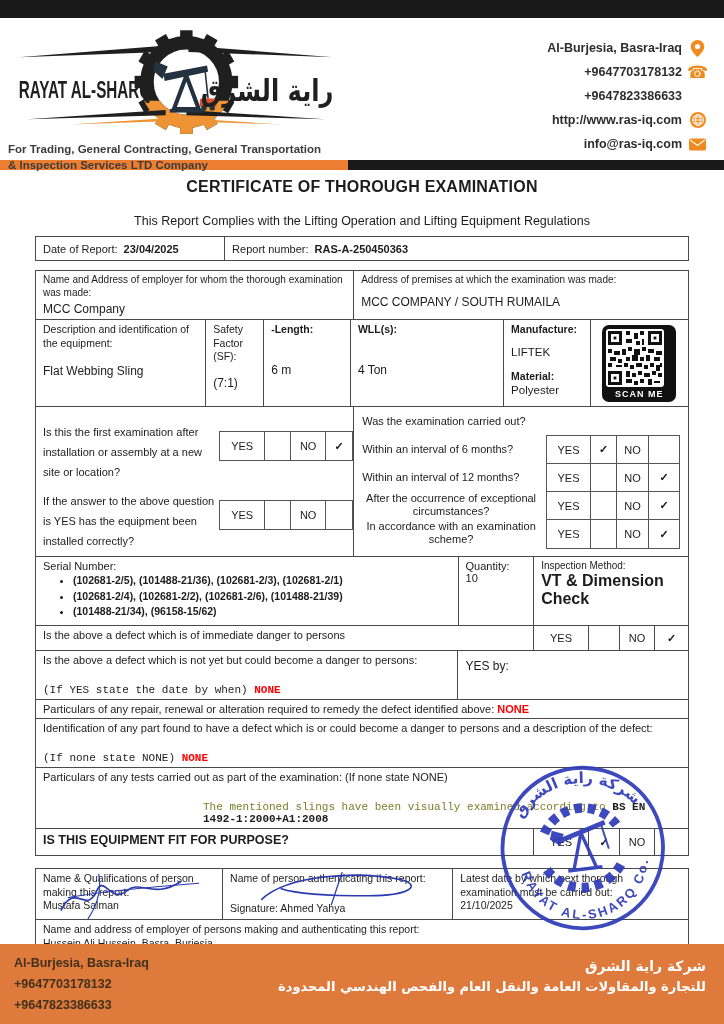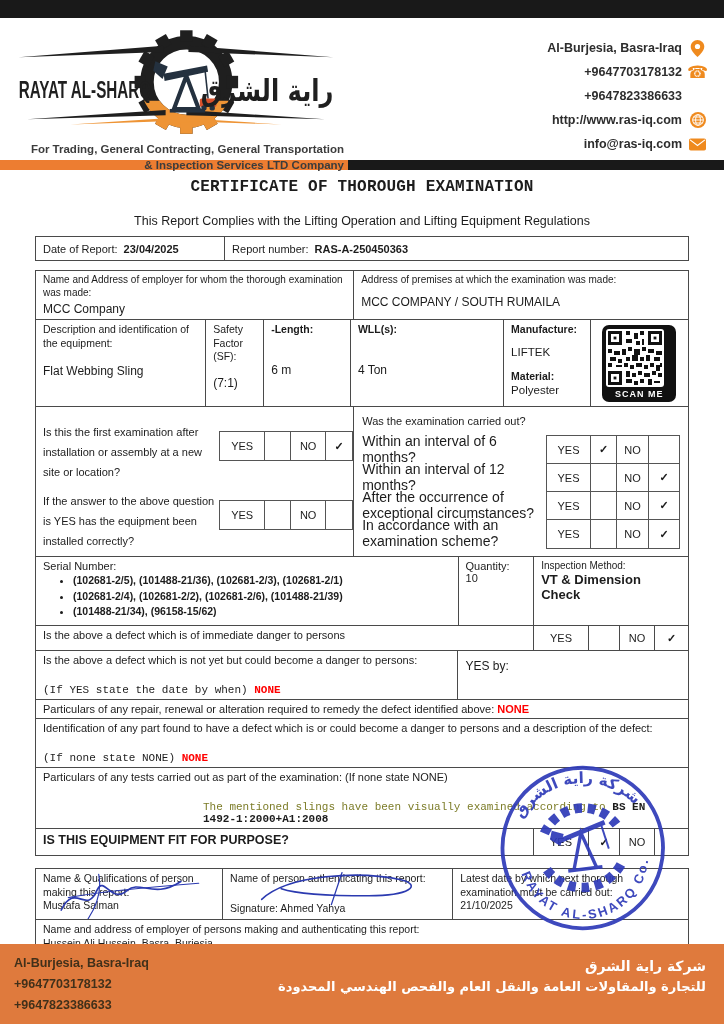--- a/index.html
+++ b/index.html
@@ -1,30 +1,30 @@
 <!DOCTYPE html>
 <html><head>
 <meta charset="utf-8">
 <style>
   html,body{margin:0;padding:0;background:#fff;}
   .page{position:relative;width:724px;height:1024px;background:#fff;overflow:hidden;
         font-family:"Liberation Sans",sans-serif;color:#1c1c1c;}
   .topbar{height:18px;background:#191919;}
   
   .header{display:flex;height:142px;padding:4px 18px 0 8px;box-sizing:border-box;}
-  .logo-wrap{width:336px;text-align:right;}
+  .logo-wrap{width:336px;text-align:left;}
   .tagline{font-size:11.5px;font-weight:bold;color:#3c3c3c;line-height:1.35;margin-top:-2px;}
   .contacts{margin-left:auto;padding-top:14px;text-align:right;font-size:12.5px;
             font-weight:bold;color:#2d2d2d;}
   .contact-line{display:flex;justify-content:flex-end;align-items:center;gap:7px;height:24px;}
   .cicon{width:17px;height:17px;display:inline-flex;align-items:center;justify-content:center;}
   .phone-glyph{font-family:"DejaVu Sans",sans-serif;color:#EF8A1E;font-size:17px;line-height:1;}
   .divider{height:10px;background:linear-gradient(to right,#ED7D31 0,#ED7D31 48%,#191919 48%,#191919 100%);}
   
-  .doc-title{text-align:center;font-size:16px;font-weight:bold;margin-top:8px;letter-spacing:.2px;font-family:Liberation Mono, monospace;}
+  .doc-title{text-align:center;font-size:16px;font-weight:bold;margin-top:8px;letter-spacing:.2px;}
   .doc-subtitle{text-align:center;font-size:12.5px;margin-top:18px;}
   .content{width:654px;margin:8px auto 0 35px;}
   
   .tbl{border:1px solid #4a4a4a;box-sizing:border-box;font-size:11px;}
   .cell{box-sizing:border-box;padding:3px 7px;}
   .br{border-right:1px solid #4a4a4a;}
   .bt{border-top:1px solid #4a4a4a;}
   .date-row{display:flex;height:25px;align-items:center;}
   .date-row .cell{display:flex;align-items:center;gap:6px;height:100%;}
   .b{font-weight:bold;}
@@ -50,21 +50,21 @@
   .rowC .cR{width:51.2%;padding:4px 8px;box-sizing:border-box;}
   .qblock{display:flex;align-items:flex-start;margin-top:12px;}
   .qtext{width:196px;font-size:11px;line-height:1.8;}
   .ynbox{display:flex;border:1px solid #555;height:28px;margin-top:8px;}
   .ynbox>div{display:flex;align-items:center;justify-content:center;border-right:1px solid #555;font-size:11px;}
   .ynbox>div:last-child{border-right:none;}
   .yn-yes{width:44px;} .yn-c1{width:25px;} .yn-no{width:34px;} .yn-c2{width:26px;}
   .qr-head{font-size:11px;margin:4px 0 8px;}
   .qr-right{display:flex;}
   .qr-texts{flex:1;padding-right:6px;}
-  .qr-texts>div{height:28px;display:flex;align-items:center;font-size:14px;line-height:1.15;}
+  .qr-texts>div{height:28px;display:flex;align-items:center;font-size:11px;line-height:1.15;text-align:center;}
   .qr-grid{width:132px;display:grid;grid-template-columns:44px 26px 32px 30px;grid-auto-rows:28px;
            border:1px solid #555;box-sizing:content-box;}
   .qr-grid>div{border-right:1px solid #555;border-bottom:1px solid #555;
                display:flex;align-items:center;justify-content:center;font-size:11px;}
   .qr-grid>div:nth-child(4n){border-right:none;}
   .qr-grid>div:nth-last-child(-n+4){border-bottom:none;}
   .chk{font-weight:bold;font-size:12px;}
   
   .rowD{display:flex;min-height:62px;}
   .dc1{flex:1;}
@@ -389,21 +389,21 @@
             <li>(102681-2/4), (102681-2/2), (102681-2/6), (101488-21/39)</li>
             <li>(101488-21/34), (96158-15/62)</li>
           </ul>
         </div>
         <div class="cell br dc2">
           <div>Quantity:</div>
           <div>10</div>
         </div>
         <div class="cell dc3">
           <div class="lbl">Inspection Method:</div>
-          <div class="b" style="font-size:13px">VT &amp; Dimension Check</div>
+          <div class="b" style="font-size:16px">VT &amp; Dimension Check</div>
         </div>
       </div>
 
       <div class="flexrow bt" style="min-height:24px">
         <div class="cell grow">Is the above a defect which is of immediate danger to persons</div>
         <div class="boxcells">
           <div class="w-yes">YES</div>
           <div class="w-c1 chk"></div>
           <div class="w-no">NO</div>
           <div class="w-c2 chk">✓</div>

